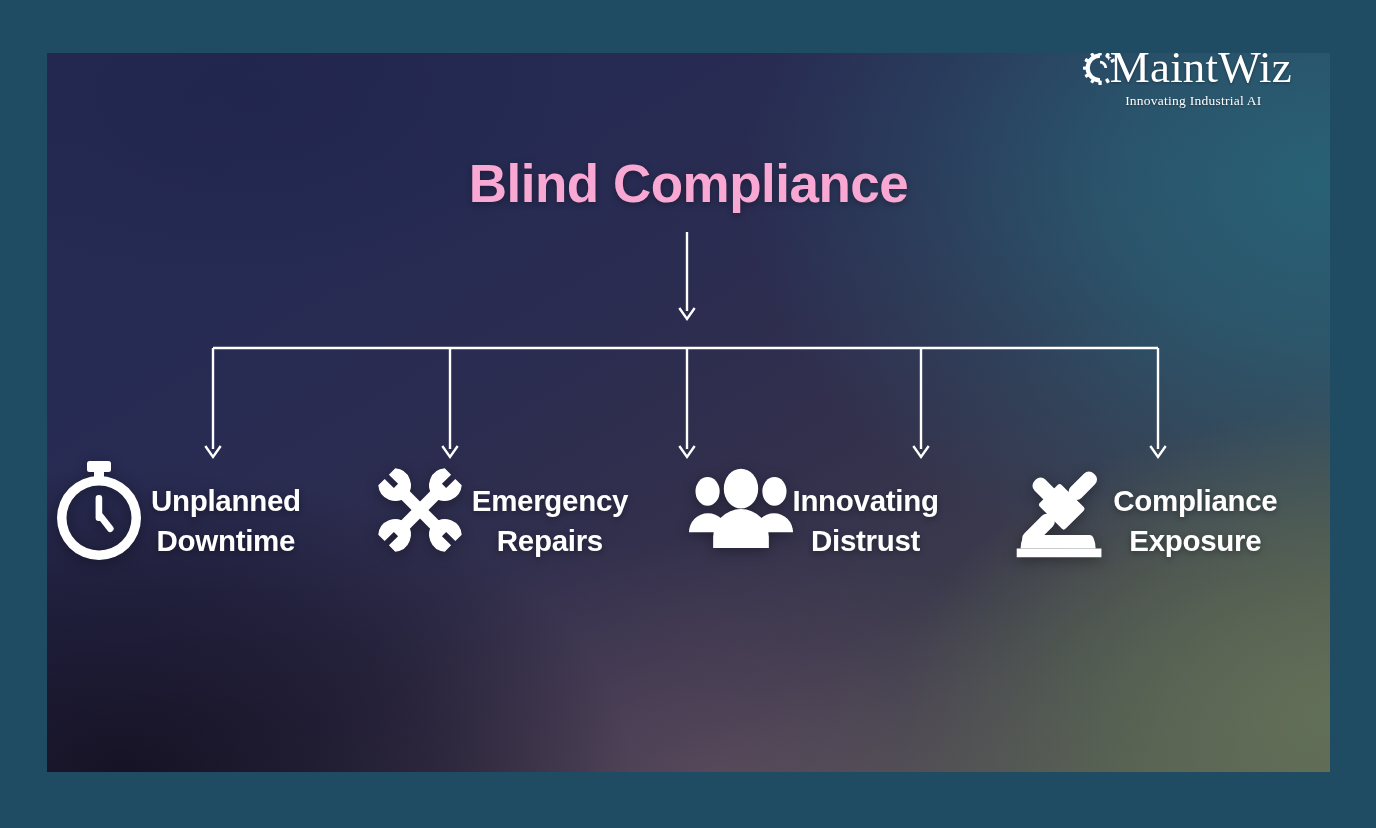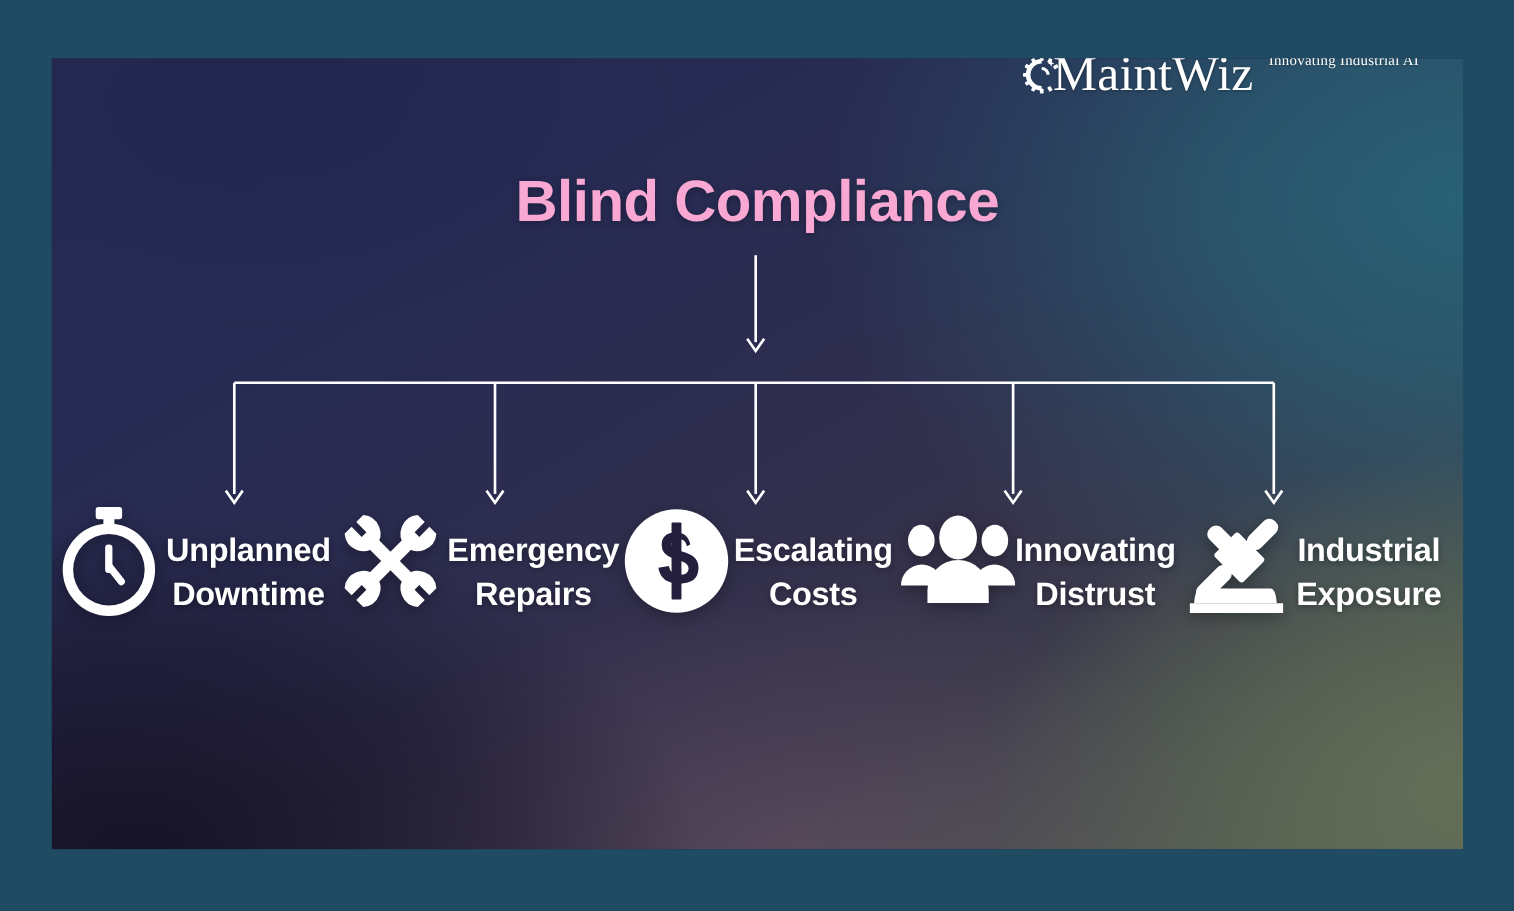--- a/index.html
+++ b/index.html
@@ -49,21 +49,21 @@
       rgba(16,12,28,0.80) 0%, rgba(18,14,32,0.42) 46%,
       rgba(18,14,32,0) 76%);
   }
   .w-dark2 {
     background:radial-gradient(ellipse 40% 40% at 16% 6%,
       rgba(30,34,74,0.55) 0%, rgba(30,34,74,0) 70%);
   }
   
   #logo {
     position:absolute; right:38px; top:-8px;
-    display:flex; flex-direction:row; align-items:flex-start;
+    display:flex; flex-direction:column; align-items:center;
     z-index:9;
   }
   #logo-main { display:flex; align-items:flex-start; }
   #logo-mark { margin-top:6px; margin-right:-9px; }
   #logo-word {
     font-family:"Liberation Serif", serif;
     font-size:45px; color:#ffffff; line-height:1;
     letter-spacing:0.2px;
     text-shadow:0 1px 3px rgba(0,0,0,0.35);
   }
@@ -211,37 +211,20 @@
                 <path d="M38 2 h9 v13 h6 V2 h9 a17 17 0 0 1 -12 28 h0 v-3 h-0 v3 a17 17 0 0 1 -12 -28 Z"></path>
                 <path d="M38 96 h9 V83 h6 v13 h9 a17 17 0 0 0 -12 -28 h0 v3 h-0 v-3 a17 17 0 0 0 -12 28 Z"></path>
               </g>
             </g>
           </svg>
         </div>
         <div class="leaf-label">Emergency
 Repairs</div>
       </div>
 
-      <div class="leaf">
-        <div class="leaf-icon">
-          <svg width="96" height="96" viewBox="0 0 96 96" aria-hidden="true">
-            <circle cx="48" cy="48" r="47" fill="#ffffff"></circle>
-            <g fill="#241f3c">
-              <rect x="43.5" y="13" width="9" height="70" rx="1"></rect>
-              <path d="M60.5 33 q-2 -11 -13 -11 q-13 0 -13 11.5 q0 9 11 12.5 l7 2.2
-                       q6.5 2.1 6.5 6.6 q0 5.8 -8 5.8 q-8.5 0 -10 -8 l-9.5 1.6
-                       q2.3 14.4 19 14.4 q17.5 0 17.5 -14.4 q0 -9.8 -11.4 -13.6
-                       l-7.2 -2.3 q-5.9 -1.9 -5.9 -5.8 q0 -4.6 6.6 -4.6
-                       q6 0 7.4 6.6 Z"></path>
-            </g>
-          </svg>
-        </div>
-        <div class="leaf-label">Escalating
-Costs</div>
-      </div>
 
       <div class="leaf">
         <div class="leaf-icon">
           <svg width="112" height="84" viewBox="0 0 112 84" aria-hidden="true">
             <g fill="#ffffff">
 
               <ellipse cx="20" cy="22" rx="13" ry="15.5"></ellipse>
               <path d="M0 66 a20.5 20.5 0 0 1 41 0 Z"></path>
 
               <ellipse cx="92" cy="22" rx="13" ry="15.5"></ellipse>
@@ -269,19 +252,19 @@
 
               <g transform="rotate(-45 54 44)">
                 <rect x="46" y="6" width="16" height="50" rx="7"></rect>
               </g>
 
               <path d="M8 88 h88 v9 H8 Z"></path>
               <path d="M18 74 h66 q5 0 6 14 H12 q1 -14 6 -14 Z"></path>
             </g>
           </svg>
         </div>
-        <div class="leaf-label">Industrial
+        <div class="leaf-label">Compliance
 Exposure</div>
       </div>
 
     </div>
   </div>
 </div>
 
 </body></html>

